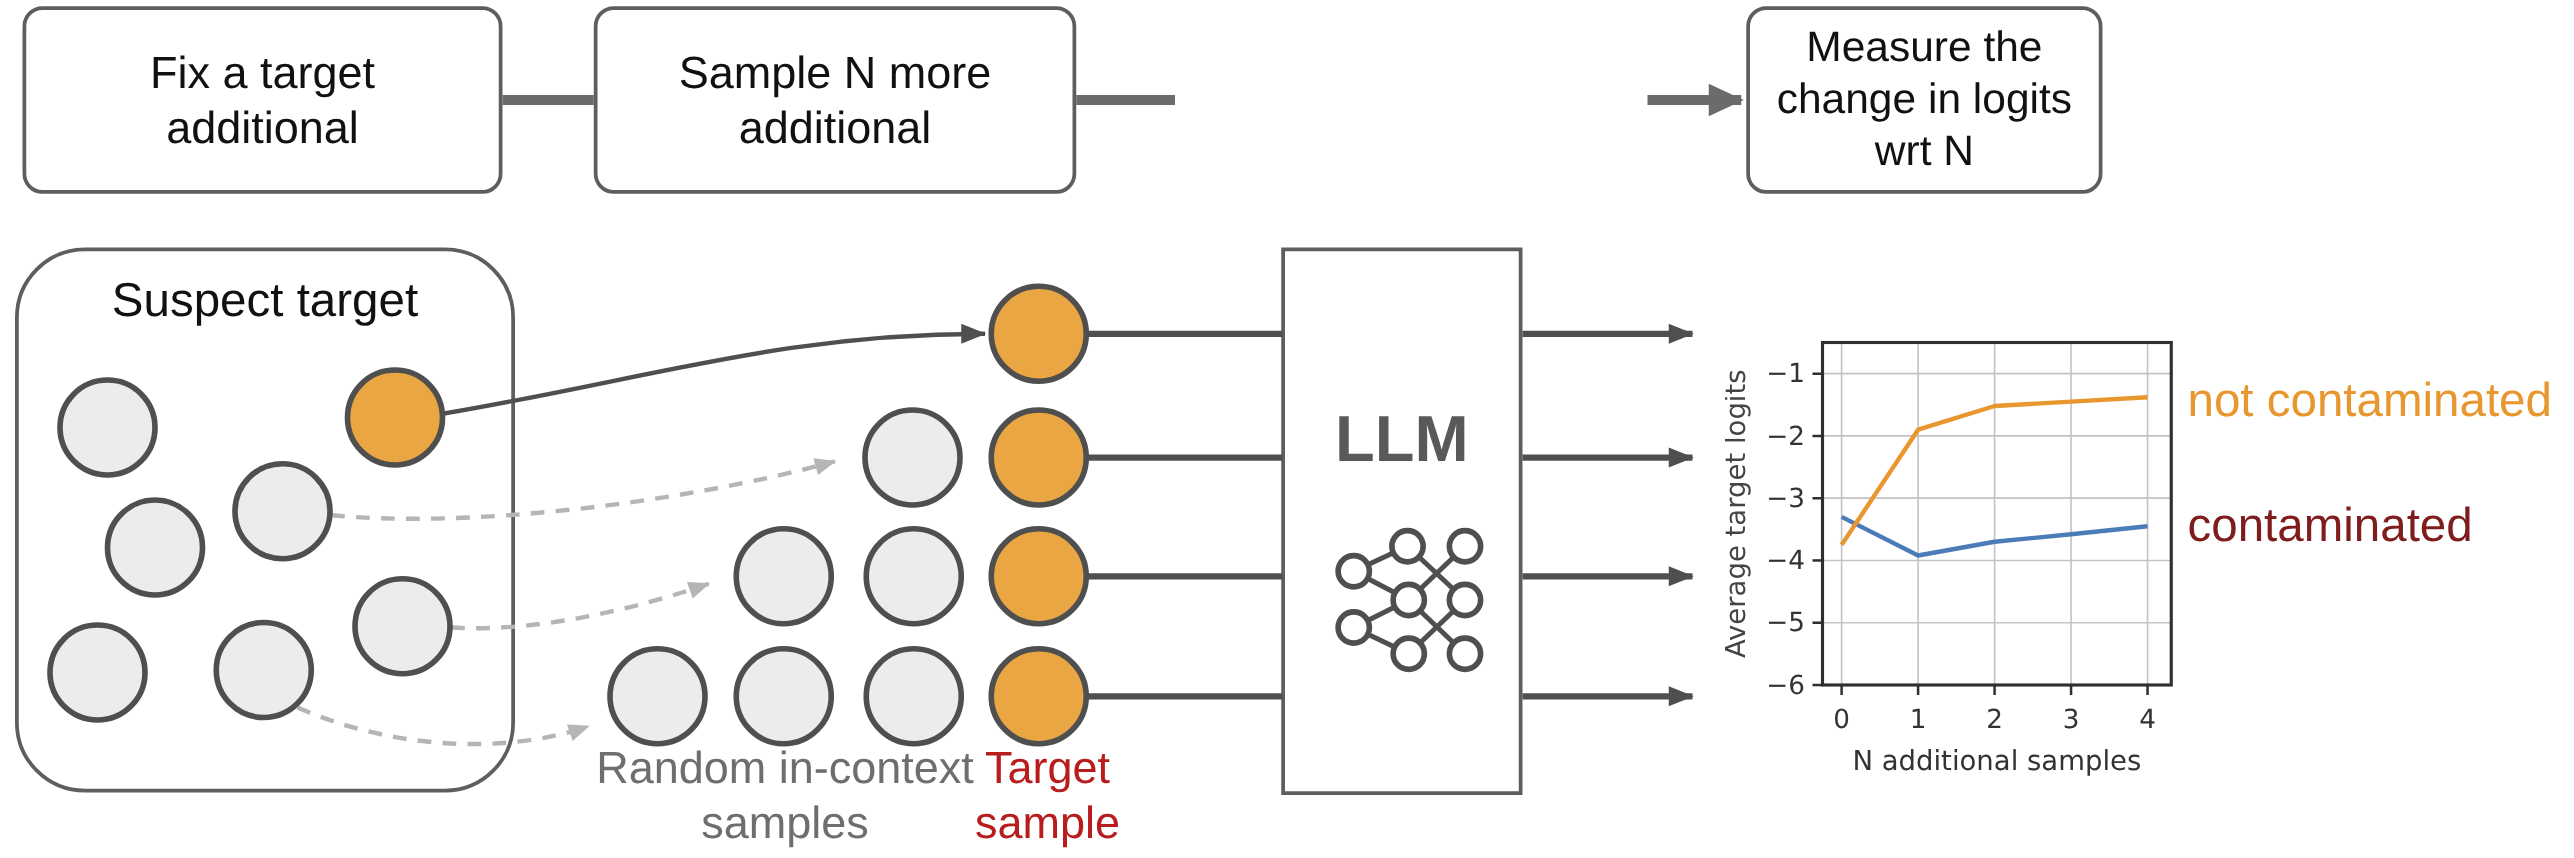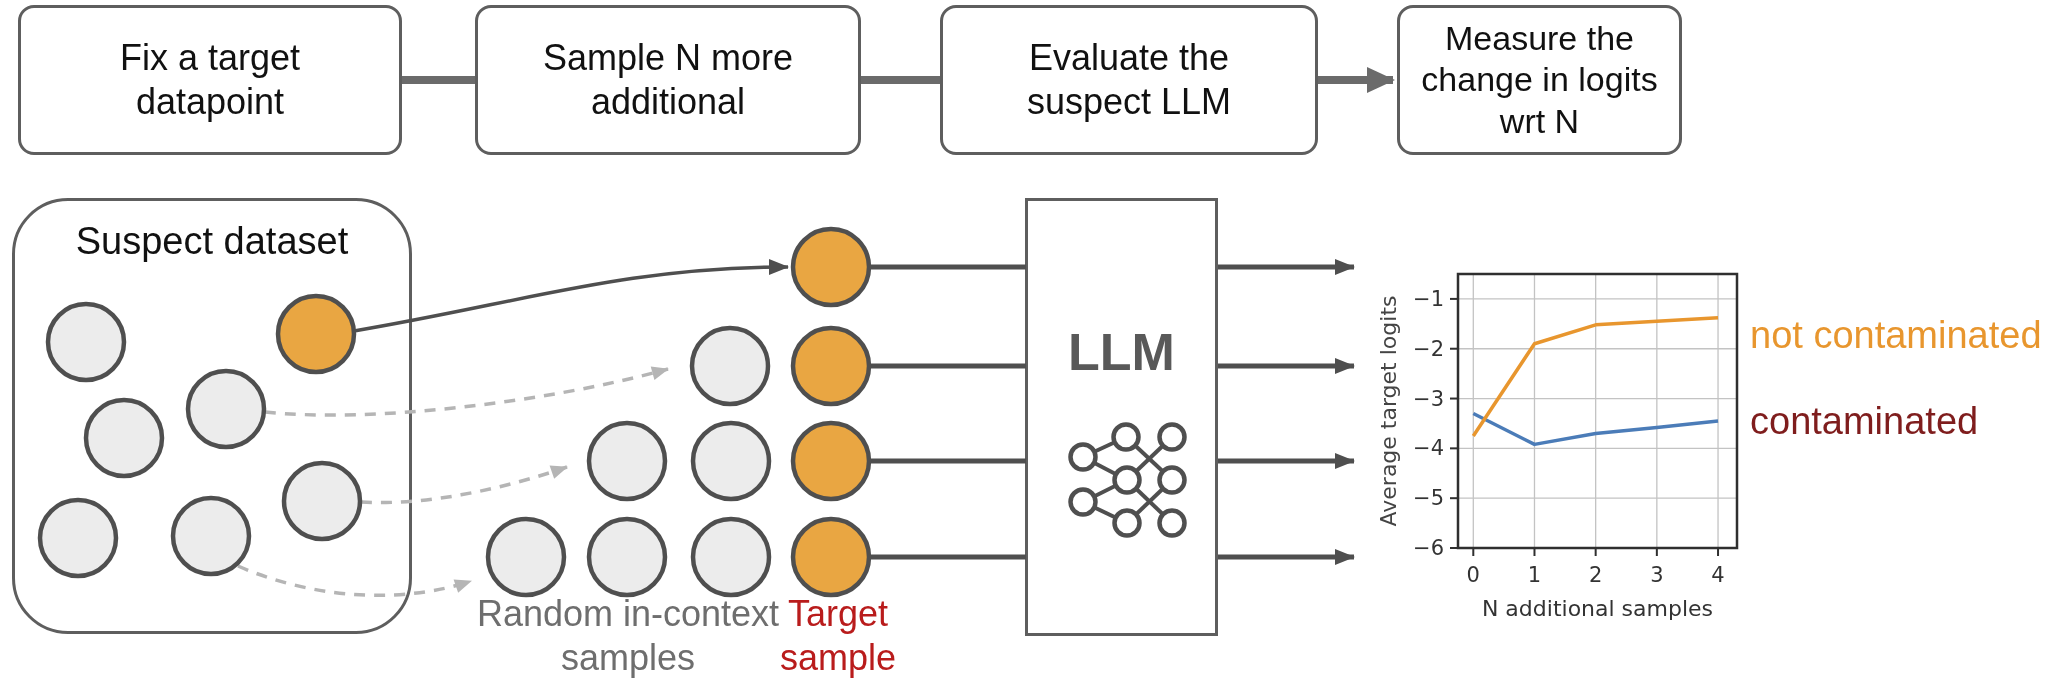--- a/index.html
+++ b/index.html
@@ -15,50 +15,46 @@
                  font-size:38px;color:#111;z-index:2;}
   .llm-box{position:absolute;left:1025px;top:198px;width:193px;height:438px;background:#fff;
            border:3px solid #5e5e5e;box-sizing:border-box;z-index:1;}
   .llm-label{position:absolute;left:1025px;top:322px;width:193px;text-align:center;
              font-size:52px;font-weight:bold;color:#595959;z-index:2;}
   .caption{position:absolute;text-align:center;font-size:36px;line-height:1.22;
            white-space:pre-line;z-index:2;}
   .caption.random{left:448px;top:592px;width:360px;color:#6e6e6e;}
   .caption.target{left:758px;top:592px;width:160px;color:#b26f1b;}
   .legend-label{position:absolute;left:1750px;font-size:38px;z-index:2;white-space:nowrap;}
-  .legend-label.not-cont{top:314px;color:#e8962e;}
+  .legend-label.not-cont{top:300px;color:#e8962e;}
   .legend-label.cont{top:400px;color:#5d82e6;}
   .overlay{position:absolute;left:0;top:0;width:2059px;height:686px;z-index:3;pointer-events:none;}
   .chart-wrap{position:absolute;left:1380px;top:240px;width:679px;height:390px;z-index:2;}
 </style>
 </head>
 <body>
 
 <div class="canvas">
 
   <div class="flow-box" style="left:18px;width:384px;">
     <span>Fix a target
-datapoint</span>
+additional</span>
   </div>
   <div class="flow-box" style="left:475px;width:386px;">
     <span>Sample N more
 additional</span>
-  </div>
-  <div class="flow-box" style="left:940px;width:378px;">
-    <span>Evaluate the
-suspect LLM</span>
   </div>
   <div class="flow-box" style="left:1397px;width:285px;font-size:34px;">
     <span>Measure the
 change in logits
 wrt N</span>
   </div>
 
   <div class="suspect-box"></div>
-  <div class="suspect-title">Suspect dataset</div>
+  <div class="suspect-title">Suspect target</div>
 
   <div class="llm-box"></div>
   <div class="llm-label">LLM</div>
 
   <div class="caption random" style="color: rgb(110, 110, 110);">Random in-context
 samples</div>
   <div class="caption target" style="color: #b91c1c;">Target
 sample</div>
 
   <div class="legend-label not-cont" style="color: rgb(232, 150, 46);">not contaminated</div>

